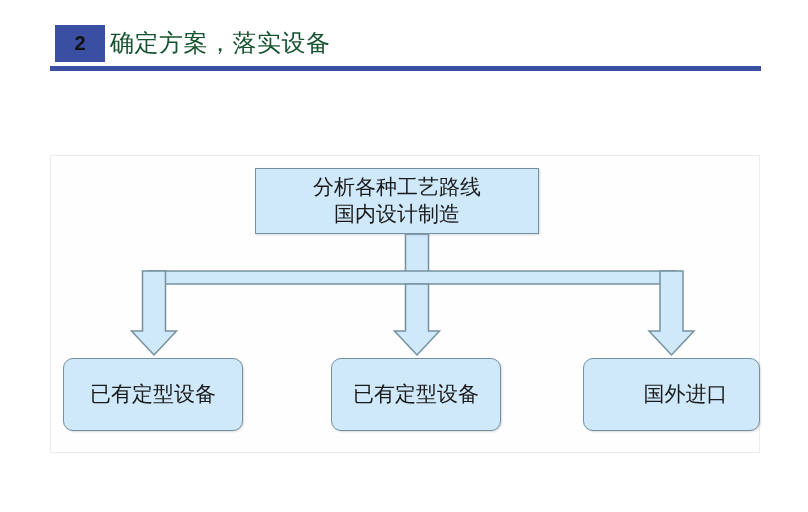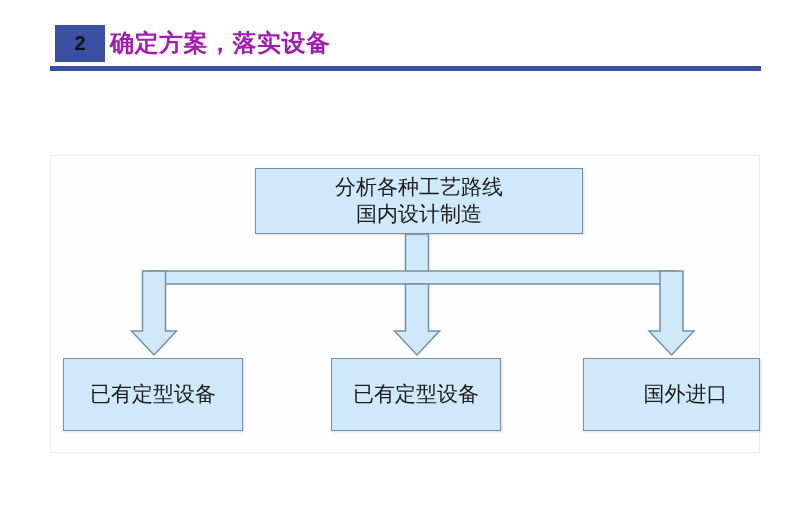--- a/index.html
+++ b/index.html
@@ -39,22 +39,22 @@
     letter-spacing: 0;
   }
   #page-title {
     position: absolute;
     left: 110px;
     top: 24px;
     height: 38px;
     display: flex;
     align-items: center;
     font-size: 24px;
-    font-weight: bold;
-    color: #a21caf;
+    font-weight: normal;
+    color: #14532d;
     white-space: nowrap;
     letter-spacing: 0.5px;
   }
   #header-rule {
     position: absolute;
     left: 50px;
     top: 66px;
     width: 711px;
     height: 5px;
     background: #3a4ea2;
@@ -83,28 +83,29 @@
     justify-content: center;
     text-align: center;
     color: #1b1b1b;
     font-family: "Liberation Serif", "DejaVu Serif", serif;
     line-height: 1.28;
     box-shadow: 1px 1px 2px rgba(120,130,140,0.28);
   }
   #node-top {
     left: 204px;
     top: 12px;
-    width: 328px;
+    width: 284px;
     height: 66px;
     font-size: 21px;
   }
   .node-bottom {
     top: 202px;
     height: 73px;
     font-size: 21px;
+    border-radius: 10px;
   }
   #node-existing  { left: 12px;  width: 180px; }
   #node-domestic  { left: 280px; width: 170px; }
   #node-imported  { left: 532px; width: 177px; padding-left: 28px; }
 
   
   #connectors {
     position: absolute;
     left: 0;
     top: 0;

